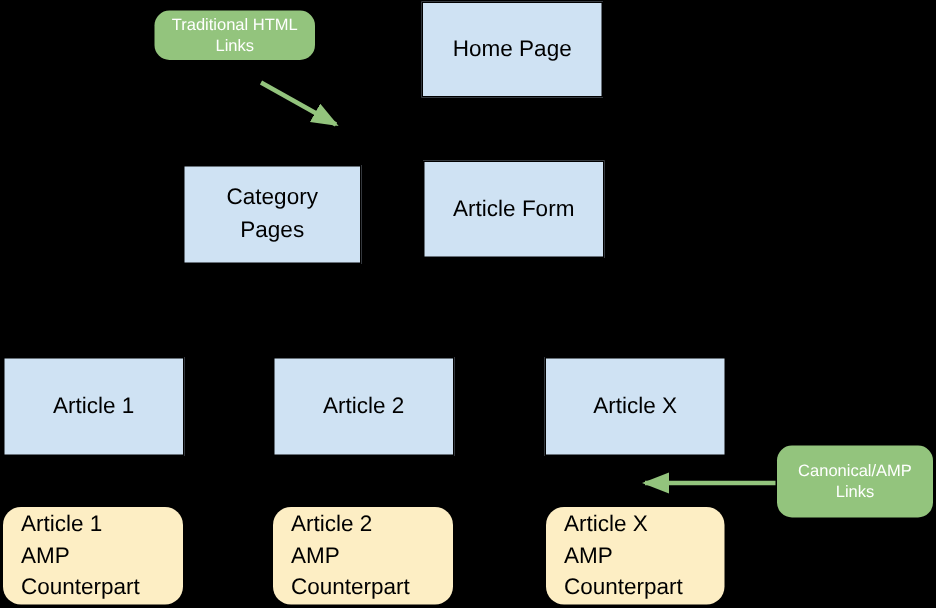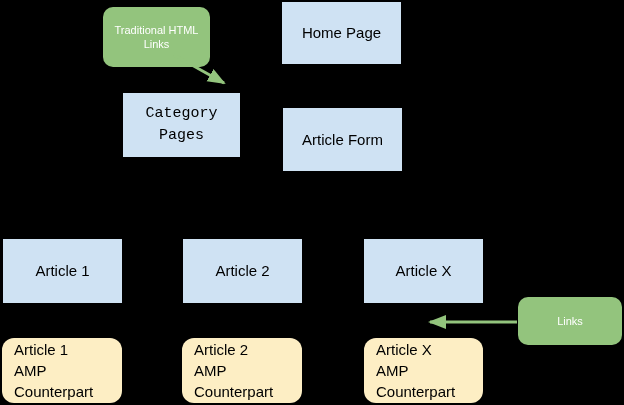--- a/index.html
+++ b/index.html
@@ -22,21 +22,21 @@
     box-sizing: border-box;
     display: flex;
     align-items: center;
     justify-content: center;
     text-align: center;
     color: var(--node-text, #000);
     font-size: 15px;
     line-height: 22px;
   }
   .node--home     { left: 281px; top: 1px;   width: 121px; height: 64px; }
-  .node--category { left: 122px; top: 92px; width: 119px; height: 66px; font-family: Liberation Mono, monospace; }
+  .node--category { left: 122px; top: 110px; width: 119px; height: 66px; }
   .node--contact  { left: 282px; top: 107px; width: 121px; height: 65px; }
   .node--other    { left: 442px; top: 107px; width: 119px; height: 65px; }
   .node--article1 { left: 2px;   top: 238px; width: 121px; height: 66px; }
   .node--article2 { left: 182px; top: 238px; width: 121px; height: 66px; }
   .node--articlex { left: 363px; top: 238px; width: 121px; height: 66px; }
   .node--category .node-label { max-width: 82px; }
 
   .amp-node {
     position: absolute;
     background: var(--amp-fill, #fdeec4);
@@ -63,21 +63,21 @@
     box-sizing: border-box;
     display: flex;
     flex-direction: column;
     align-items: center;
     justify-content: center;
     text-align: center;
     color: var(--callout-text, #fff);
     font-size: 11px;
     line-height: 14px;
   }
-  .callout--traditional { left: 103px; top: 7px;   width: 107px; height: 60px; }
+  .callout--traditional { left: 103px; top: 7px;   width: 107px; height: 33px; }
   .callout--canonical   { left: 518px; top: 297px; width: 104px; height: 48px; }
 
   #arrows {
     position: absolute;
     left: 0;
     top: 0;
     pointer-events: none;
   }
   #arrows line { stroke: var(--arrow, #93c47d); stroke-width: 3; }
   #arrows marker path { fill: var(--arrow, #93c47d); }
@@ -122,20 +122,21 @@
     <span>Article X</span>
     <span>AMP</span>
     <span>Counterpart</span>
   </div>
 
   <div class="callout callout--traditional">
     <span>Traditional HTML</span>
     <span>Links</span>
   </div>
   <div class="callout callout--canonical">
+    <span>Canonical/AMP</span>
     <span>Links</span>
   </div>
 
   <svg id="arrows" width="624" height="405" viewBox="0 0 624 405">
     <defs>
       <marker id="ah" markerUnits="userSpaceOnUse" markerWidth="20" markerHeight="16" refX="16" refY="7" orient="auto">
         <path d="M0,0 L18,7 L0,14 Z"></path>
       </marker>
     </defs>
     <line x1="174" y1="55" x2="224" y2="83" marker-end="url(#ah)"></line>

